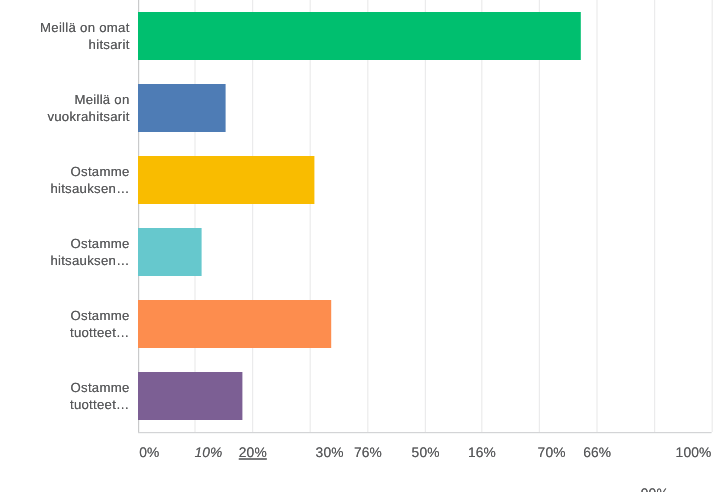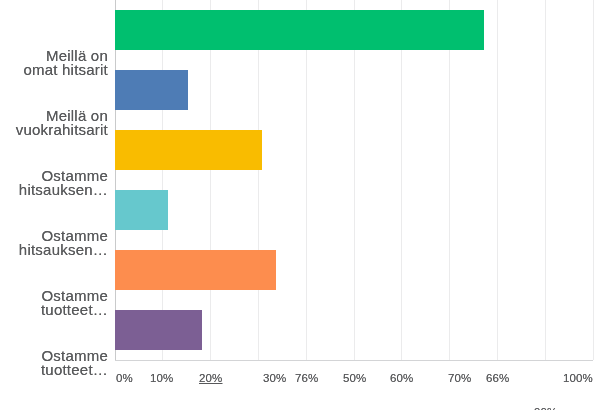--- a/index.html
+++ b/index.html
@@ -22,28 +22,27 @@
 
   
   .cat-label{
     position:absolute;
     left:18.2px;
     width:90px;
     height:40px;
     will-change:transform;
     text-align:right;
     color:#58595b;
-    font-size:15px;
+    font-size:11px;
     letter-spacing:0.22px;
     line-height:14px;
     text-shadow:0 0 0.45px rgba(88,89,91,0.85);
     display:flex;
     align-items:center;
     justify-content:flex-end;
-    margin-top:32px;
   }
 
   
   #plot .gridline:nth-child(1){left:0px}
   #plot .gridline:nth-child(2){left:47.8px}
   #plot .gridline:nth-child(3){left:95.6px}
   #plot .gridline:nth-child(4){left:143.4px}
   #plot .gridline:nth-child(5){left:191.2px}
   #plot .gridline:nth-child(6){left:239px}
   #plot .gridline:nth-child(7){left:286.8px}
@@ -123,25 +122,25 @@
     <div class="cat-label" style="top: 250.5px;">
         <span>Ostamme tuotteet…</span>
       </div>
     <div class="cat-label" style="top: 310.5px;">
         <span>Ostamme tuotteet…</span>
       </div>
   </div>
 
   <div id="ticks">
     <div class="tick" style="left: 115.7px;">0%</div>
-    <div class="tick" style="left: 150px;">10%</div>
+    <div class="tick" style="left: 162px; font-style: italic;">10%</div>
     <div class="tick" style="left: 199.236px; text-decoration: underline;">20%</div>
     <div class="tick" style="left: 247.036px; margin-left: 16px;">30%</div>
     <div class="tick" style="left: 294.836px;">76%</div>
     <div class="tick" style="left: 342.636px;">50%</div>
-    <div class="tick" style="left: 390.436px;">60%</div>
+    <div class="tick" style="left: 390.436px;">16%</div>
     <div class="tick" style="left: 448px;">70%</div>
     <div class="tick" style="left: 486.036px;">66%</div>
     <div class="tick" style="left: 533.836px; margin-top: 34px;">90%</div>
     <div class="tick" style="left: 562.672px;">100%</div>
   </div>
 
 </div>
 
 </body></html>

